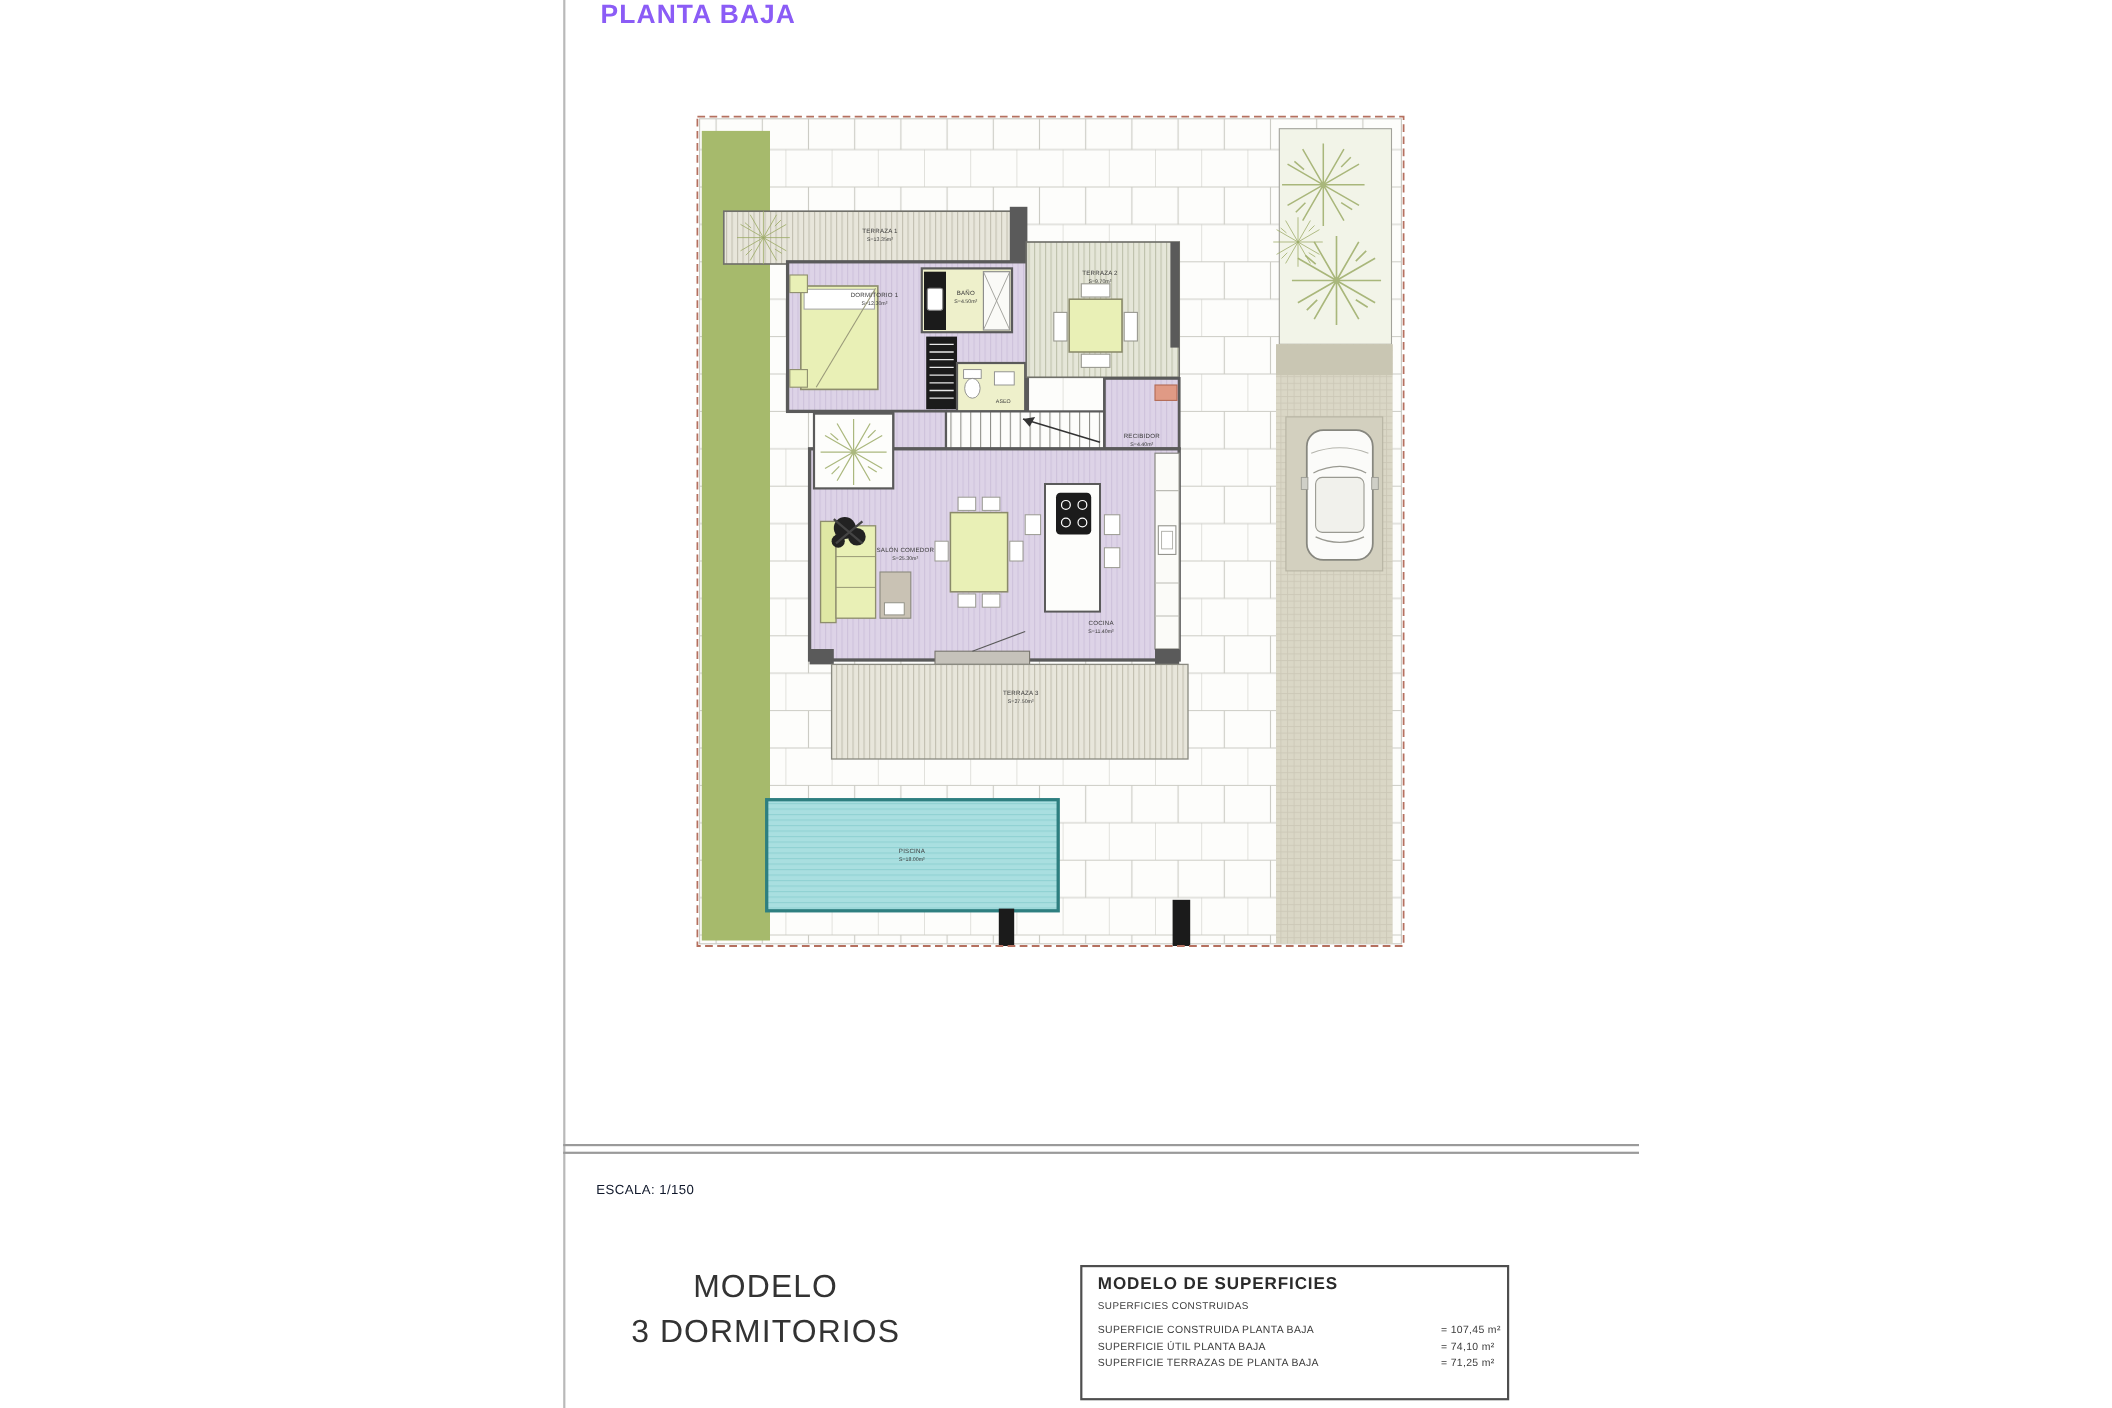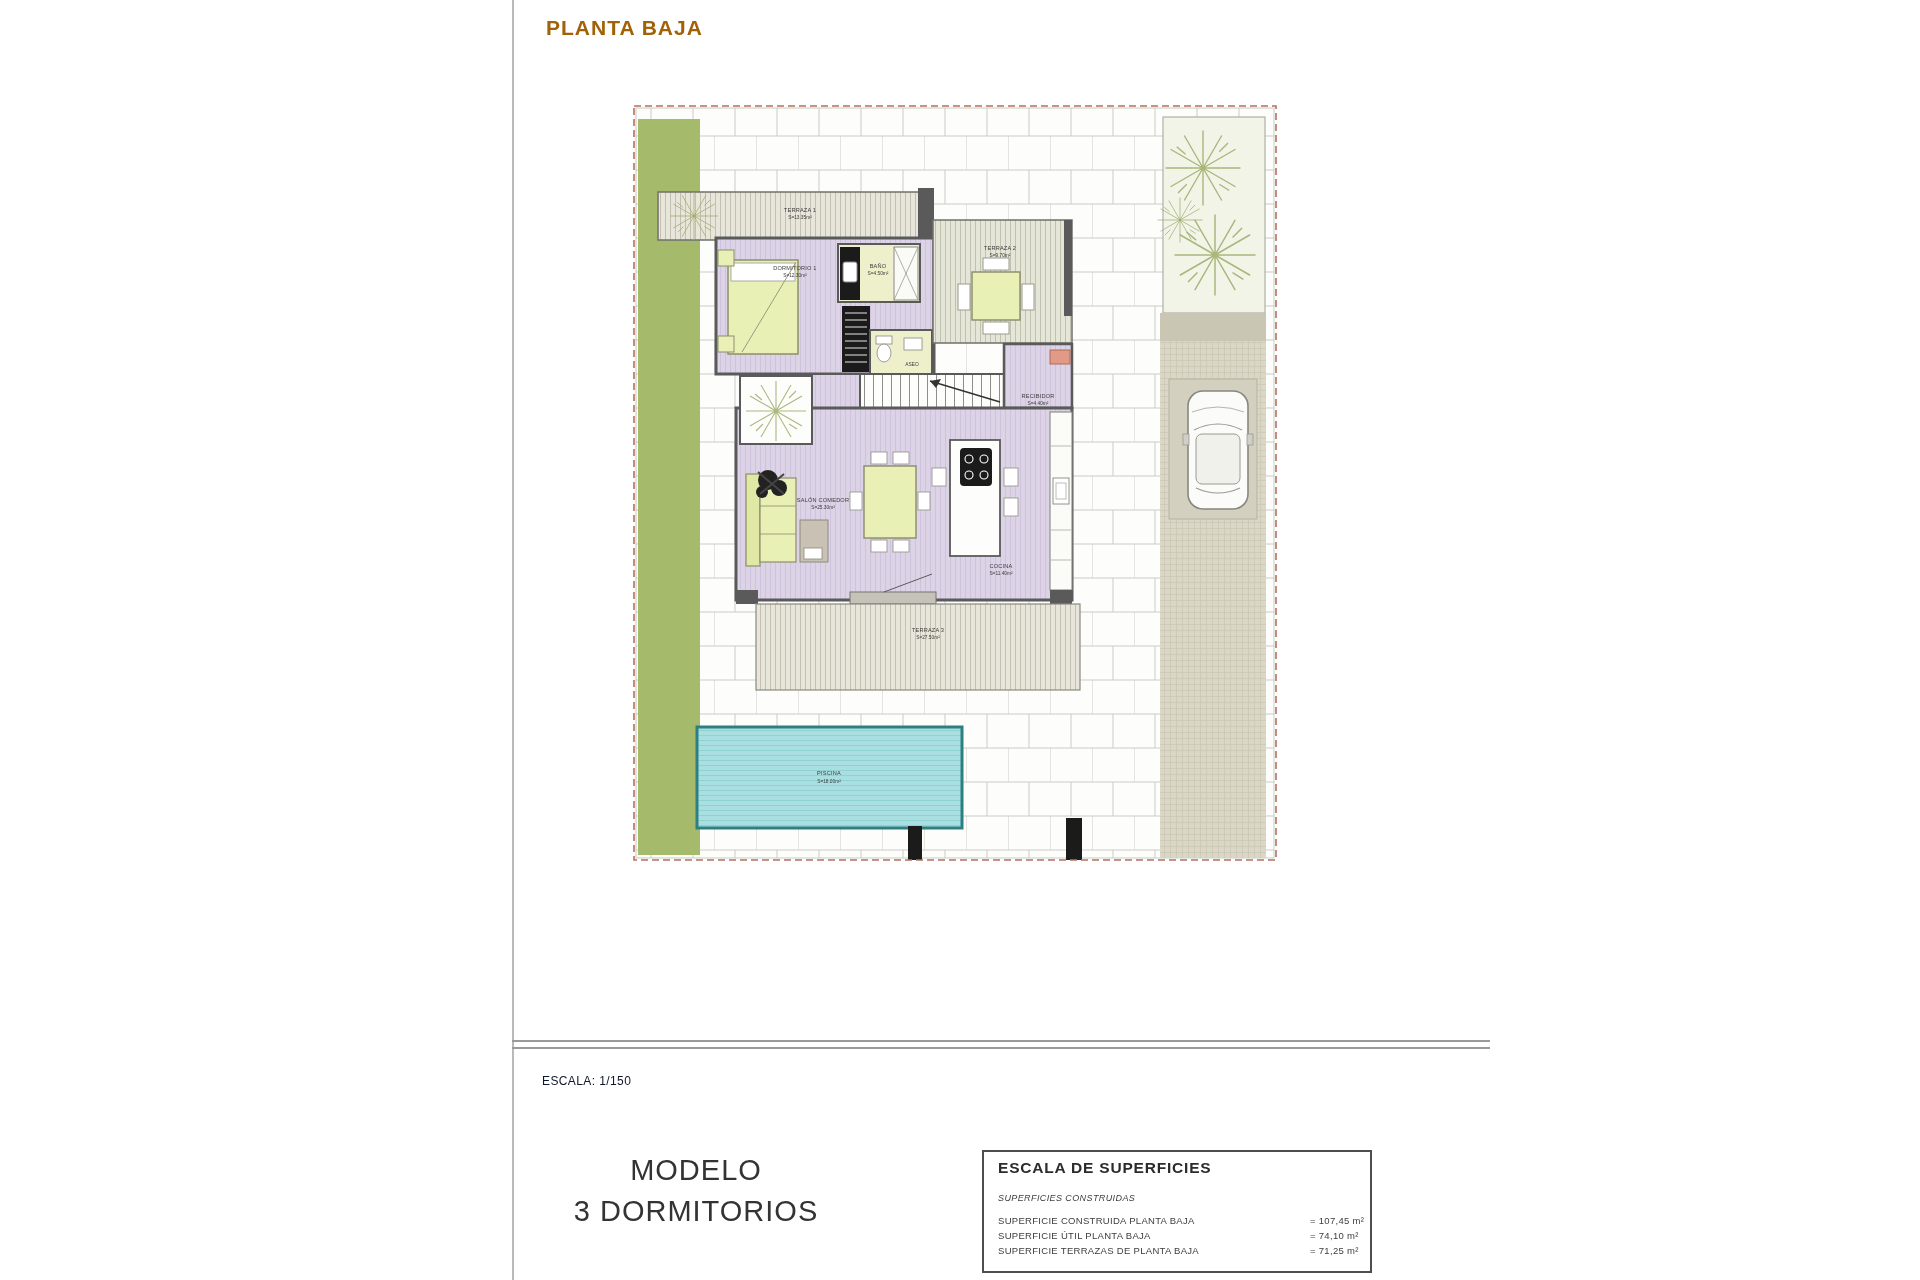--- a/index.html
+++ b/index.html
@@ -5,28 +5,28 @@
   html,body{margin:0;padding:0;}
   body{
     width:1920px;height:1280px;position:relative;background:#ffffff;
     font-family:"Liberation Sans","DejaVu Sans",sans-serif;color:#2e2e2e;overflow:hidden;
   }
   .abs{position:absolute;}
   .sheet-left-border{left:512px;top:0;width:2px;height:1280px;background:#b9b9b9;}
   .divider{left:512px;width:978px;height:2px;background:#9a9a9a;}
   .divider.d1{top:1040px;}
   .divider.d2{top:1047px;}
-  .page-title{left:546px;top:16px;font-size:21px;font-weight:600;letter-spacing:1px;color:#a16207;}
+  .page-title{left:546px;top:0;font-size:24px;font-weight:600;letter-spacing:1px;color:#8b5cf6;}
   .scale-label{left:542px;top:1074px;font-size:12px;color:#0f172a;letter-spacing:.4px;}
   .model-block{left:500px;top:1150px;width:392px;text-align:center;color:#333;}
   .model-block div{font-size:29px;line-height:41px;letter-spacing:1px;}
   .model-block .bold{font-weight:700;}
   .cuadro{left:982px;top:1150px;width:372px;height:112px;border:2px solid #4e4e4e;background:#fff;padding:7px 0 0 14px;}
   .cuadro-title{font-size:15.5px;font-weight:700;letter-spacing:.8px;color:#2b2b2b;}
-  .cuadro-sub{font-size:9px;letter-spacing:.4px;color:#3d3d3d;margin-top:16px;font-style:italic;}
+  .cuadro-sub{font-size:9px;letter-spacing:.4px;color:#3d3d3d;margin-top:5px;}
   .cuadro-rows{margin-top:10px;}
   .cuadro-row{display:flex;font-size:9.5px;line-height:15px;letter-spacing:.3px;color:#3d3d3d;}
   .cuadro-row .lbl{width:312px;flex:none;}
   .plan-wrap{left:600px;top:95px;width:690px;height:775px;}
   svg text{font-family:"Liberation Sans","DejaVu Sans",sans-serif;fill:#3b3b3b;}
   .room-label{font-size:5.6px;letter-spacing:.2px;}
   .room-area{font-size:4.8px;}
 </style>
 </head>
 <body>
@@ -37,21 +37,21 @@
 
 <div class="abs page-title">PLANTA BAJA</div>
 <div class="abs scale-label">ESCALA: 1/150</div>
 
 <div class="abs model-block">
   <div>MODELO</div>
   <div>3 DORMITORIOS</div>
 </div>
 
 <div class="abs cuadro">
-  <div class="cuadro-title">ESCALA DE SUPERFICIES</div>
+  <div class="cuadro-title">MODELO DE SUPERFICIES</div>
   <div class="cuadro-sub">SUPERFICIES CONSTRUIDAS</div>
   <div class="cuadro-rows">
     <div class="cuadro-row">
       <span class="lbl">SUPERFICIE CONSTRUIDA PLANTA BAJA</span>
       <span class="val">= 107,45 m²</span>
     </div>
     <div class="cuadro-row">
       <span class="lbl">SUPERFICIE ÚTIL PLANTA BAJA</span>
       <span class="val">= 74,10 m²</span>
     </div>

